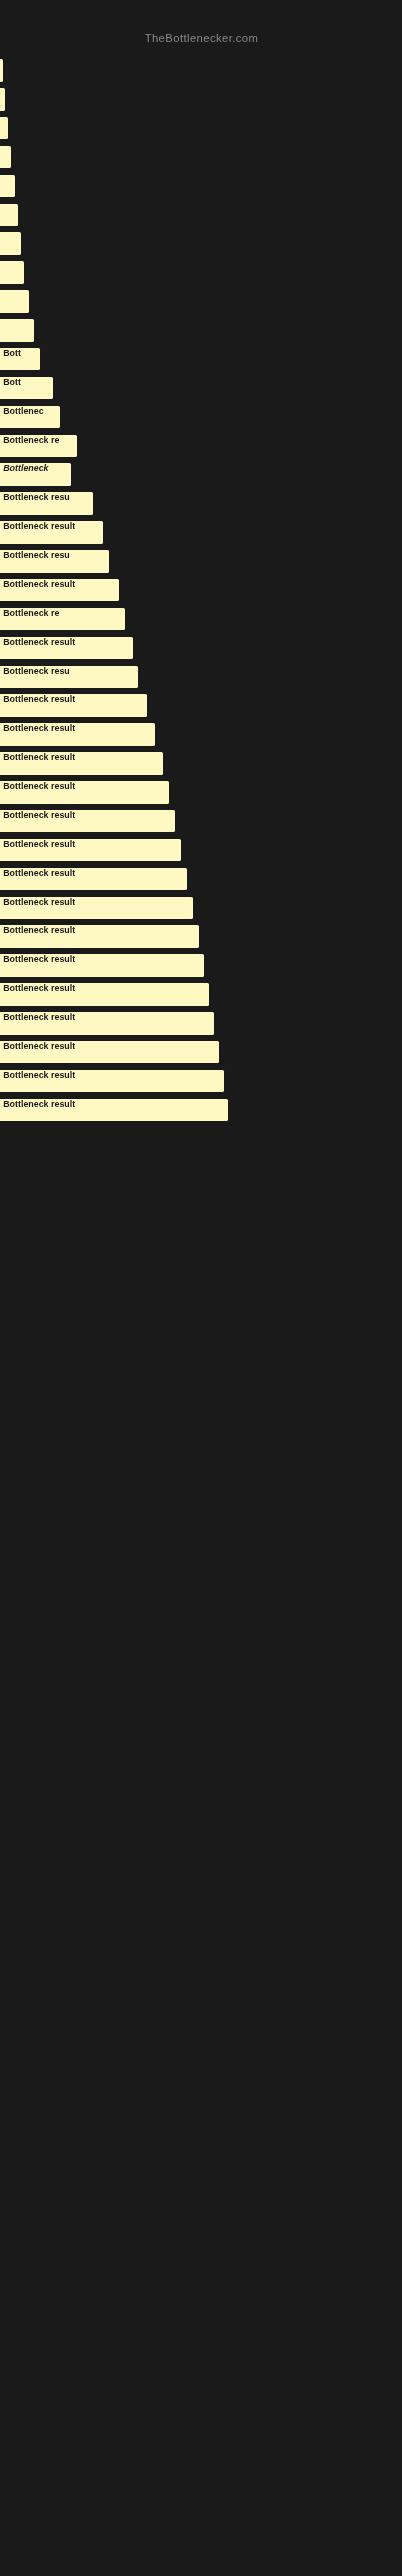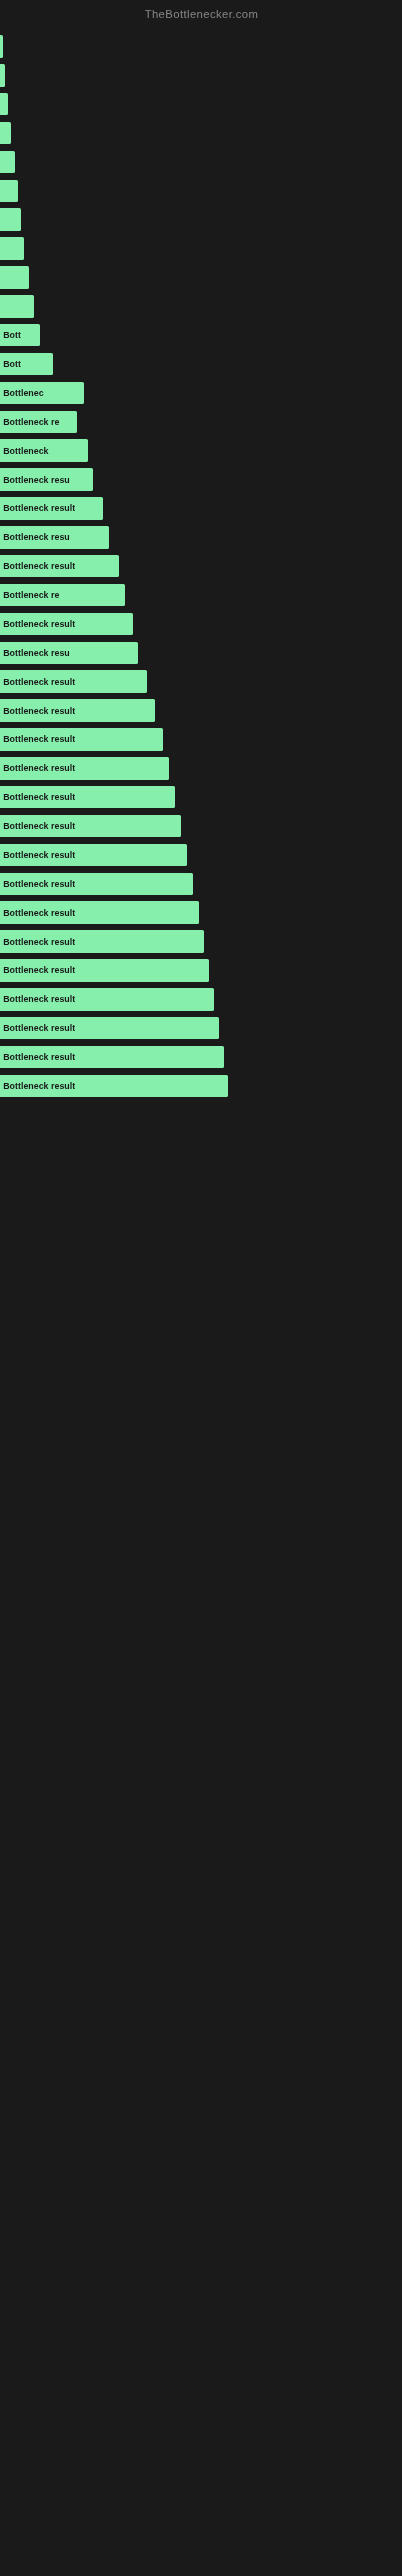--- a/index.html
+++ b/index.html
@@ -13,37 +13,37 @@
       min-height: 2576px;
       font-family: Arial, sans-serif;
       position: relative;
     }
     .site-title {
       text-align: center;
       color: #888;
       font-size: 11.3px;
       padding: 8px 0 4px 0;
       letter-spacing: 0.4px;
+      margin-top: 24px;
     }
     .bars-container {
       padding: 8px 0;
       display: flex;
       flex-direction: column;
       gap: 0px;
     }
     .bar-row {
       display: flex;
       align-items: center;
       padding: 3.2px 0;
     }
     .bar {
       height: 22.5px;
-      background-color: #86efac;
+      background-color: #fef9c3;
       display: flex;
-      align-items: center;
       padding-left: 3.2px;
       min-width: 3.2px;
       border-radius: 0 1.6px 1.6px 0;
       position: relative;
       left: 0;
     }
     .bar-label {
       color: #1a1a1a;
       font-size: 8.9px;
       font-weight: bold;
@@ -91,31 +91,31 @@
       <div class="bar" style="width: 40px;">
         <span class="bar-label">Bott</span>
       </div>
     </div>
     <div class="bar-row">
       <div class="bar" style="width: 53px;">
         <span class="bar-label">Bott</span>
       </div>
     </div>
     <div class="bar-row">
-      <div class="bar" style="width: 84px;">
+      <div class="bar" style="width: 60px;">
         <span class="bar-label">Bottlenec</span>
       </div>
     </div>
     <div class="bar-row">
       <div class="bar" style="width: 77px;">
         <span class="bar-label">Bottleneck re</span>
       </div>
     </div>
     <div class="bar-row">
-      <div class="bar" style="width: 88px;">
+      <div class="bar" style="width: 71px; font-style: italic;">
         <span class="bar-label">Bottleneck</span>
       </div>
     </div>
     <div class="bar-row">
       <div class="bar" style="width: 93px;">
         <span class="bar-label">Bottleneck resu</span>
       </div>
     </div>
     <div class="bar-row">
       <div class="bar" style="width: 103px;">

